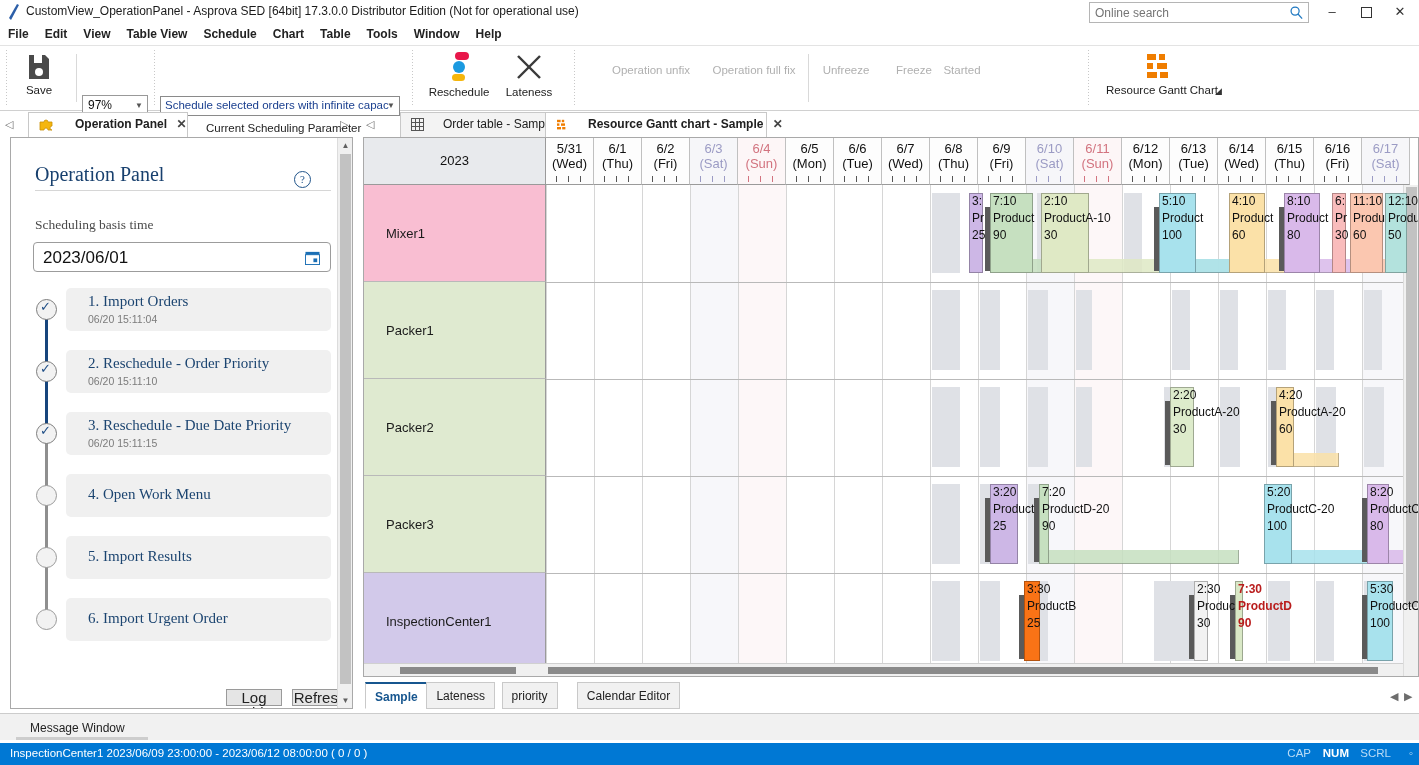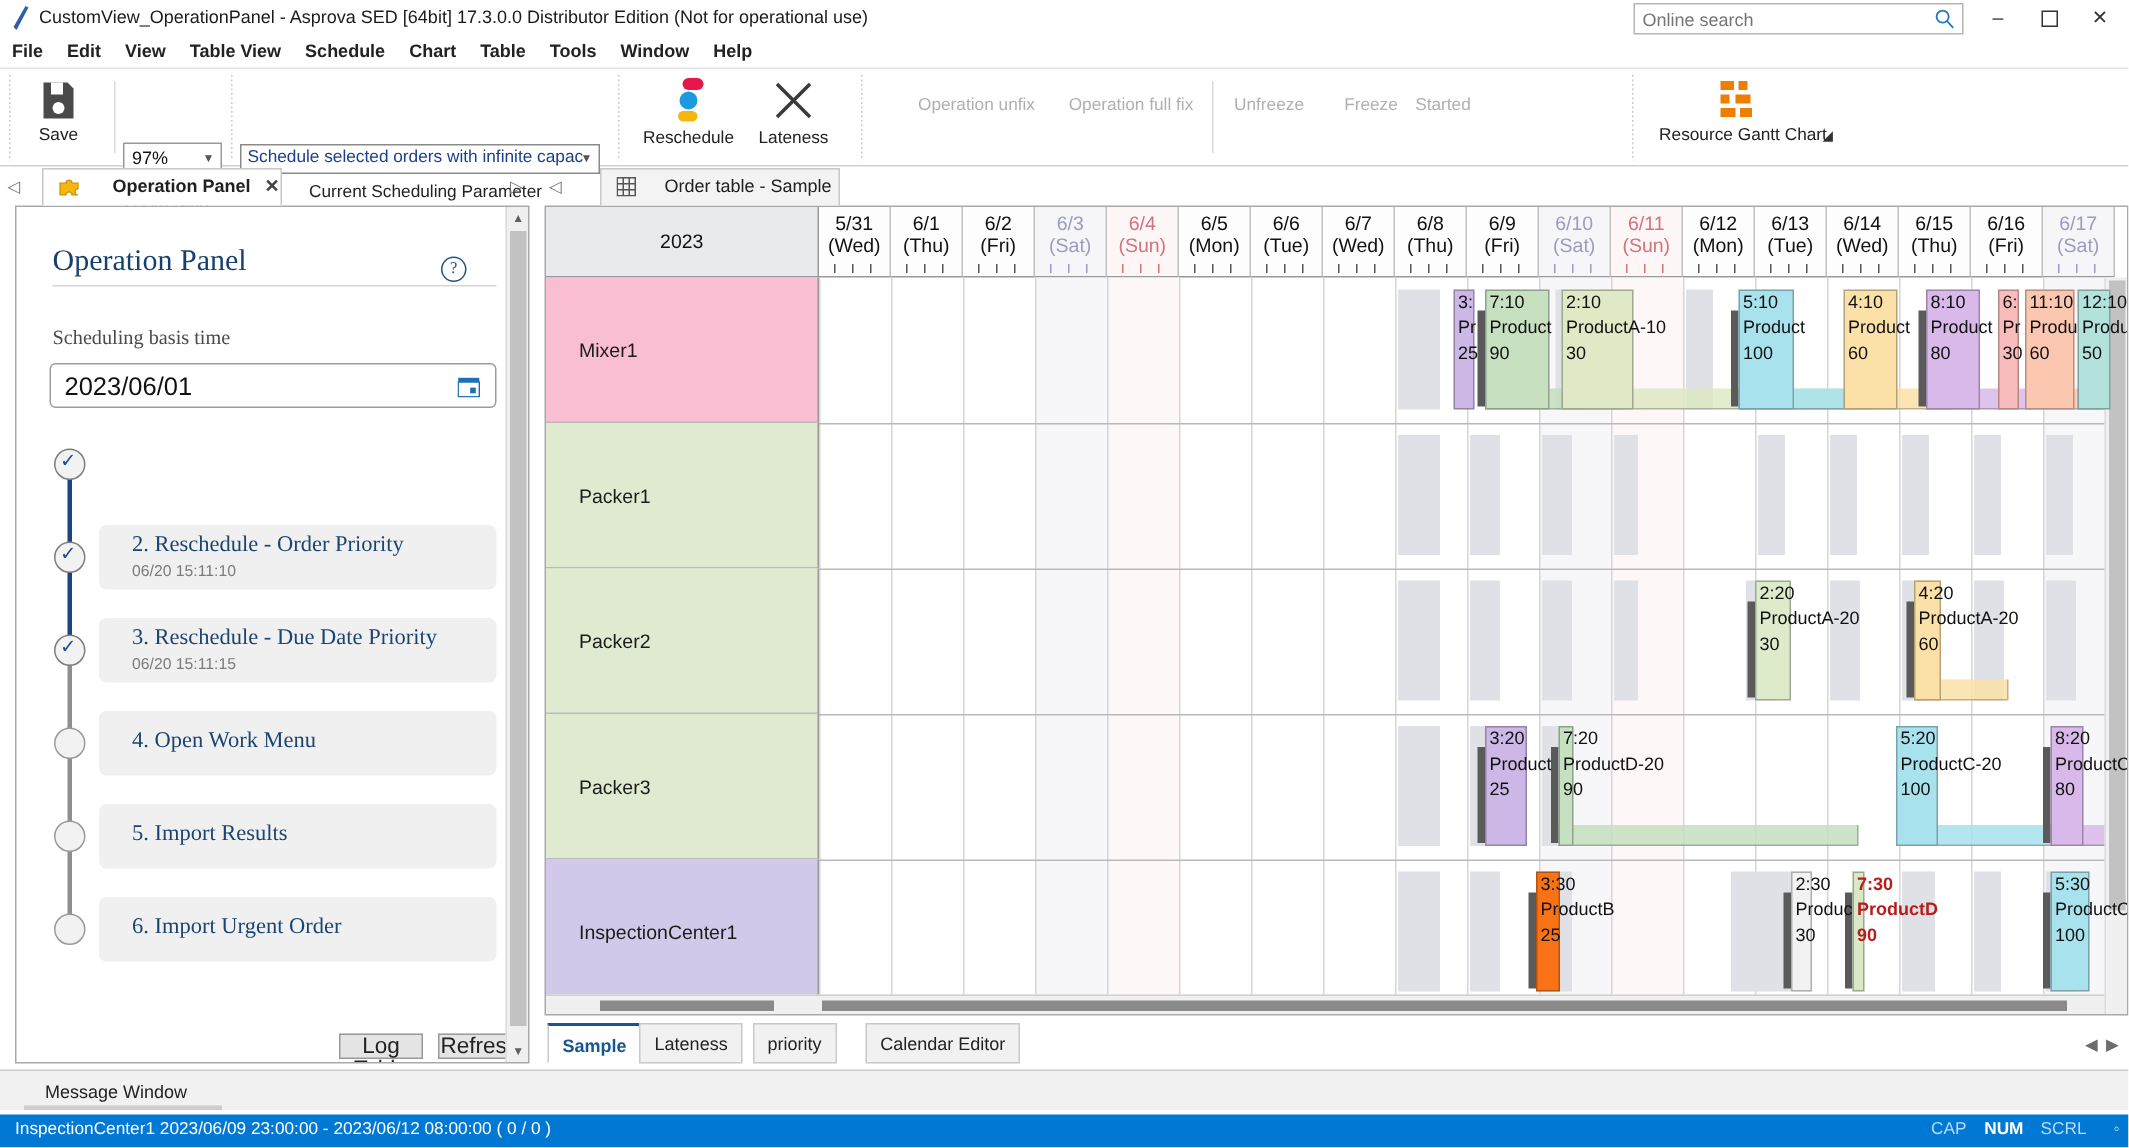--- a/index.html
+++ b/index.html
@@ -269,20 +269,32 @@
   <div class="doctab inactive" style="left:400px;top:112px;width:160px">
     <svg style="position:absolute;left:10px;top:5px" width="13" height="13" viewBox="0 0 13 13">
       <rect x="0.5" y="0.5" width="12" height="12" fill="none" stroke="#555"></rect>
       <line x1="0.5" y1="4.5" x2="12.5" y2="4.5" stroke="#555"></line>
       <line x1="0.5" y1="8.5" x2="12.5" y2="8.5" stroke="#555"></line>
       <line x1="4.5" y1="0.5" x2="4.5" y2="12.5" stroke="#555"></line>
       <line x1="8.5" y1="0.5" x2="8.5" y2="12.5" stroke="#555"></line>
     </svg>
     <span style="margin-left:34px">Order table - Sample</span>
   </div>
+  <div class="doctab active" style="left:545px;top:112px;width:222px">
+    <svg style="position:absolute;left:10px;top:6px" width="14" height="12" viewBox="0 0 34 30">
+      <rect x="2" y="2" width="9" height="6" fill="#ef7d00"></rect>
+      <rect x="14" y="2" width="6" height="6" fill="#ef7d00"></rect>
+      <rect x="2" y="11" width="6" height="6" fill="#ef7d00"></rect>
+      <rect x="12" y="11" width="10" height="6" fill="#ef7d00"></rect>
+      <rect x="2" y="20" width="10" height="6" fill="#ef7d00"></rect>
+      <rect x="15" y="20" width="8" height="6" fill="#ef7d00"></rect>
+    </svg>
+    <span style="margin-left:34px">Resource Gantt chart - Sample</span>
+    <span class="tabclose">✕</span>
+  </div>
 
   <div class="lpanel">
     <div class="lp-inner">
       <div class="lp-title">Operation Panel</div>
       <div class="lp-help">?</div>
       <div class="lp-rule"></div>
       <div class="lp-sublbl">Scheduling basis time</div>
       <div class="lp-date">
         <div class="v">2023/06/01</div>
         <svg class="cal-ico" viewBox="0 0 16 16">
@@ -294,20 +306,24 @@
 
       <div class="conn blue" style="top:171px;height:62px"></div>
       <div class="conn blue" style="top:233px;height:62px"></div>
       <div class="conn" style="top:295px;height:62px"></div>
       <div class="conn" style="top:357px;height:62px"></div>
       <div class="conn" style="top:419px;height:62px"></div>
 
       <div class="dot done" style="top:161px">
           <span class="chk">✓</span>
         </div>
+      <div class="step" style="top:150px">
+        <div class="t">1. Import Orders</div>
+        <div class="s">06/20 15:11:04</div>
+      </div>
 
       <div class="dot done" style="top:223px">
           <span class="chk">✓</span>
         </div>
       <div class="step" style="top:212px">
         <div class="t">2. Reschedule - Order Priority</div>
         <div class="s">06/20 15:11:10</div>
       </div>
 
       <div class="dot done" style="top:285px">

